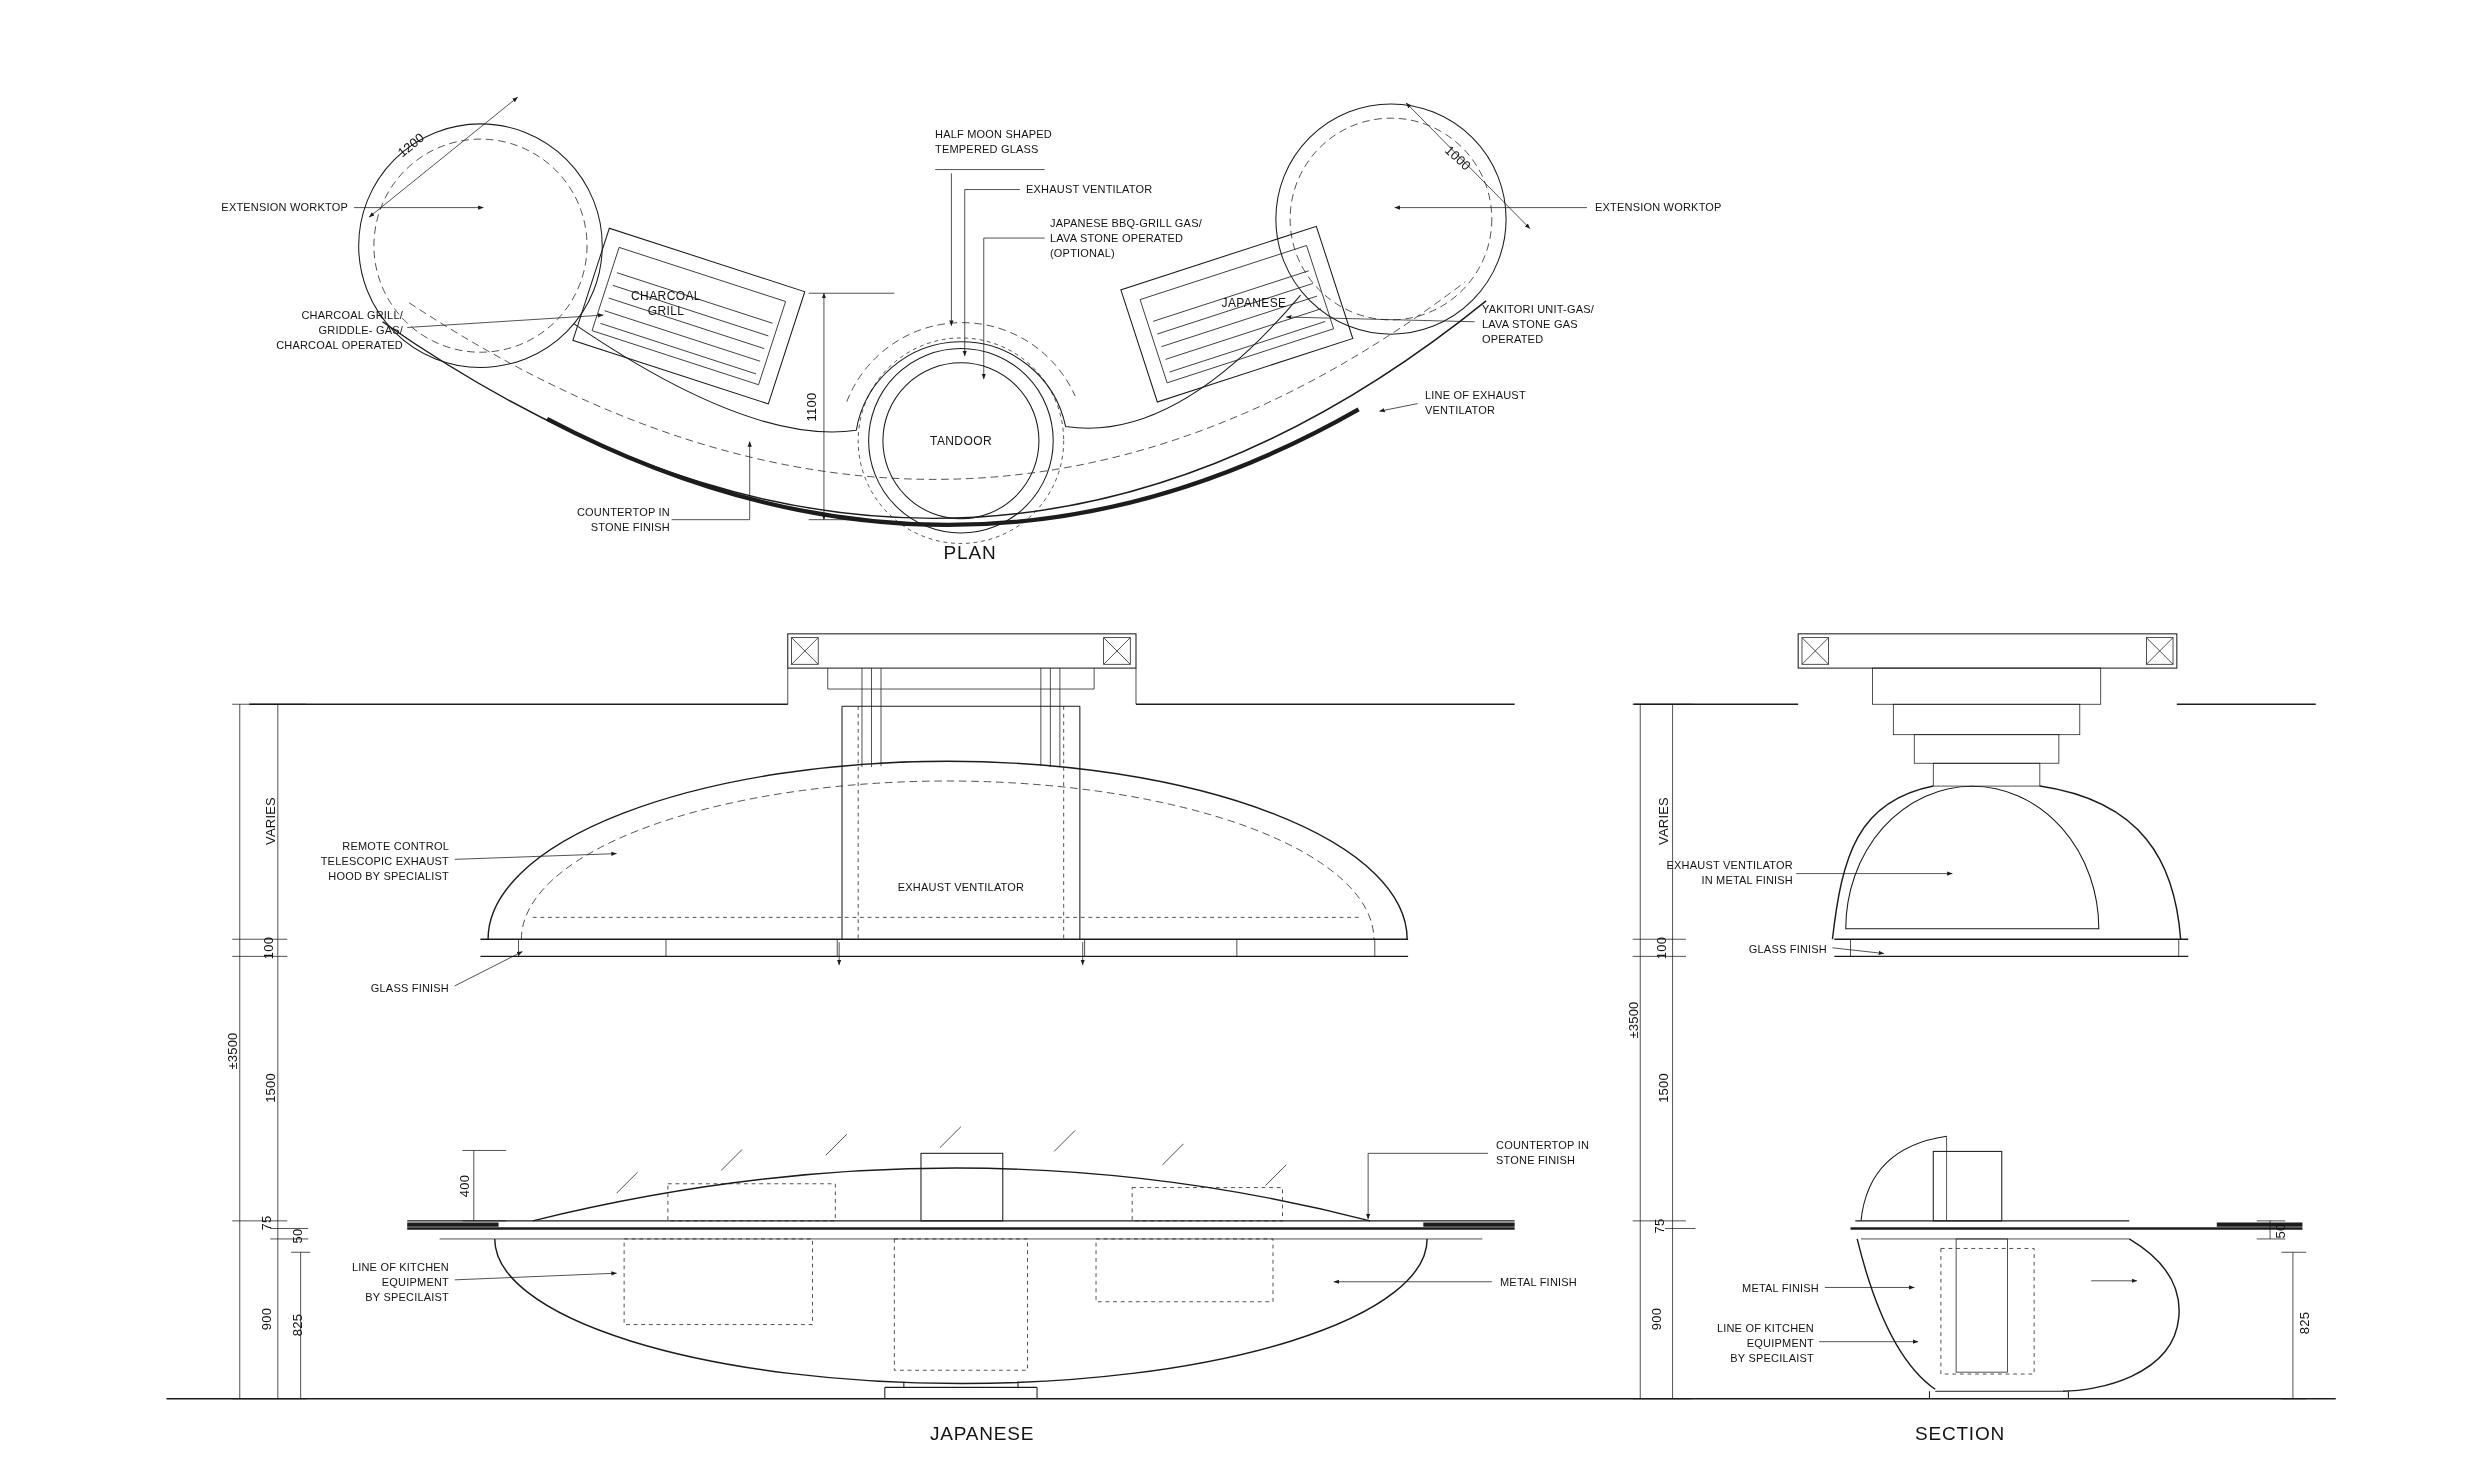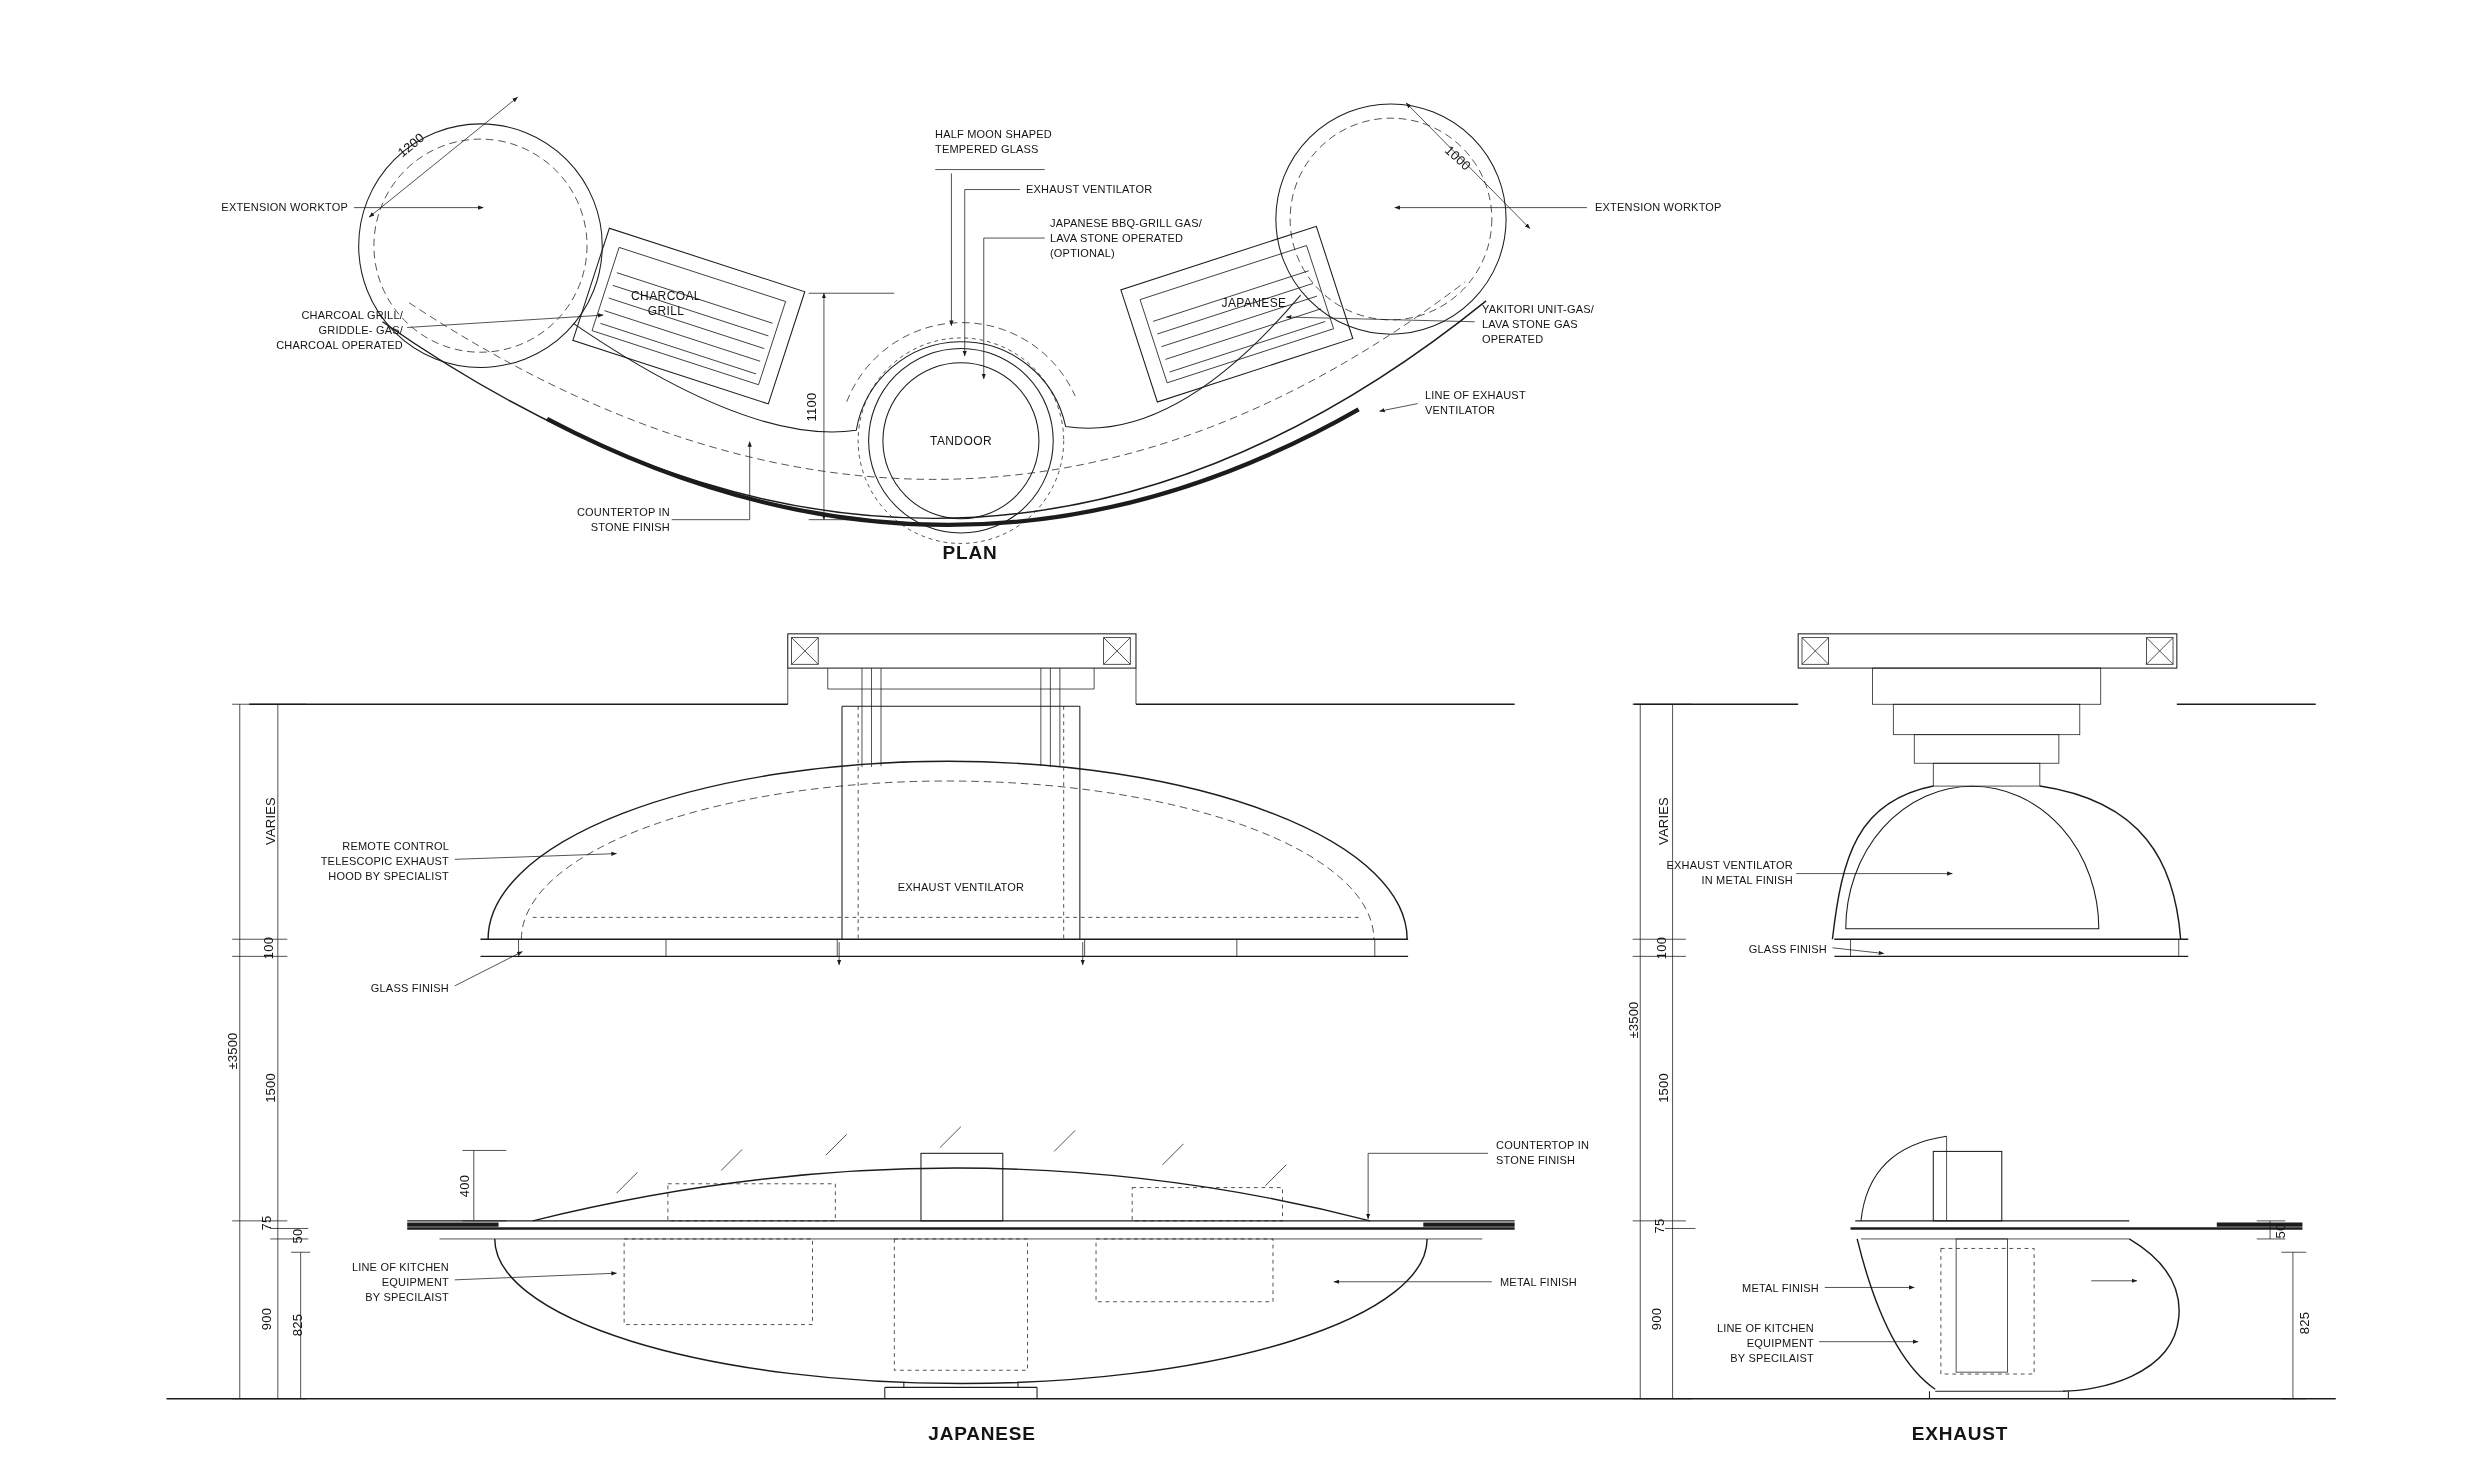--- a/index.html
+++ b/index.html
@@ -8,21 +8,21 @@
   .sheet svg{position:absolute;left:0;top:0}
   .lbl{position:absolute;font-size:11px;line-height:15px;white-space:pre-line;letter-spacing:0.2px}
   .a-l{transform:translate(0,-50%);text-align:left}
   .a-r{transform:translate(-100%,-50%);text-align:right}
   .a-c{transform:translate(-50%,-50%);text-align:center}
   .rot{transform:translate(-50%,-50%) rotate(-90deg)}
   .rotm39{transform:translate(-50%,-50%) rotate(-39deg)}
   .rot43{transform:translate(-50%,-50%) rotate(43deg)}
   .dim{font-size:13px}
   .inner{font-size:12px;letter-spacing:0.4px}
-  .title{font-size:19px;font-weight:bold;letter-spacing:0.8px}
+  .title{font-size:19px;font-weight:normal;letter-spacing:0.8px}
   
   .ln{stroke:#1c1c1c;fill:none;stroke-width:1.1}
   .thn{stroke:#1c1c1c;fill:none;stroke-width:.8}
   .md{stroke-width:1.5}
   .thk{stroke-width:2.6}
   .xthk{stroke-width:4.5}
   .dsh{stroke-dasharray:8 5}
   .dsh2{stroke-dasharray:4 4}
 </style>
 </head>
@@ -251,16 +251,16 @@
 <div class="lbl dim rot" style="left:1656px;top:1319px">900</div>
 <div class="lbl dim rot" style="left:2280px;top:1231px">50</div>
 <div class="lbl dim rot" style="left:2304px;top:1323px">825</div>
 <div class="lbl a-r" style="left:1793px;top:873px">EXHAUST VENTILATOR
 IN METAL FINISH</div>
 <div class="lbl a-r" style="left:1827px;top:949px">GLASS FINISH</div>
 <div class="lbl a-r" style="left:1819px;top:1288px">METAL FINISH</div>
 <div class="lbl a-r" style="left:1814px;top:1343px">LINE OF KITCHEN
 EQUIPMENT
 BY SPECILAIST</div>
-<div class="lbl title a-c" style="left:1960px;top:1433px">EXHAUST</div>
+<div class="lbl title a-c" style="left:1960px;top:1433px">SECTION</div>
 
 </div>
 
 
 </body></html>

